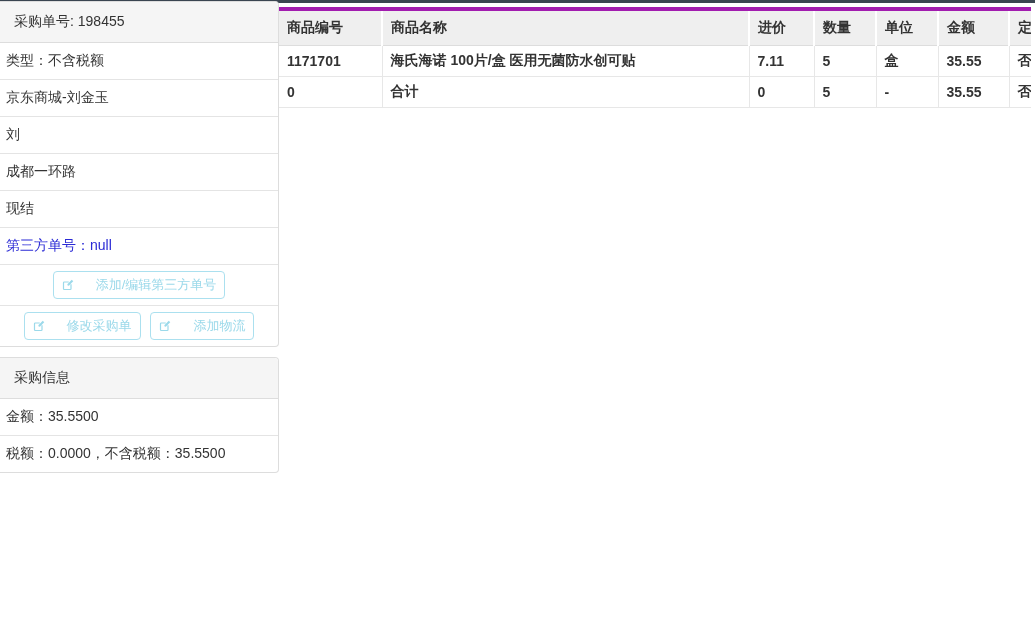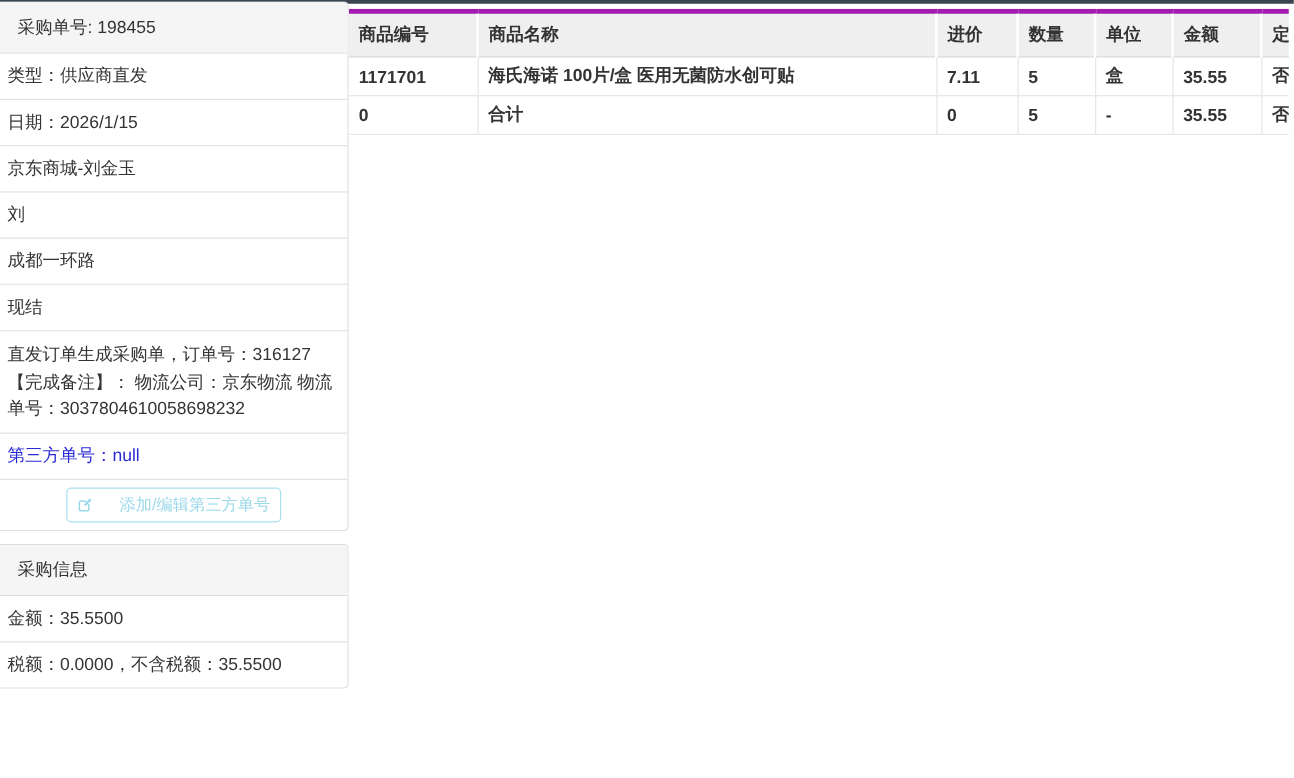--- a/index.html
+++ b/index.html
@@ -48,43 +48,61 @@
 
 <div class="topbar"></div>
 
 <div class="layout">
 
   <div class="sidebar">
 
     <div class="panel">
       <div class="panel-heading">采购单号: 198455</div>
 
-      <div class="prow">类型：供应商直发</div>
-      <div class="prow">日期：2026/1/15</div>
+      <div class="prow">类型：不含税额</div>
       <div class="prow">京东商城-刘金玉</div>
       <div class="prow">刘</div>
       <div class="prow">成都一环路</div>
       <div class="prow">现结</div>
 
-      <div class="prow remark">直发订单生成采购单，订单号：316127【完成备注】： 物流公司：京东物流 物流单号：3037804610058698232</div>
 
       <div class="prow blue">第三方单号：null</div>
 
       <div class="prow btnrow">
         <button class="btn-cyan">
           <span>
               <svg width="12" height="12" viewBox="0 0 16 16">
                 <path d="M12 7v6a1 1 0 0 1-1 1H3a1 1 0 0 1-1-1V5a1 1 0 0 1 1-1h6" fill="none" stroke="currentColor" stroke-width="1.6"></path>
                 <path d="M7.5 8.5l1.6.4L15 3l-2-2-5.9 5.9z" fill="currentColor"></path>
               </svg>
             </span>
           <span>添加/编辑第三方单号</span>
         </button>
       </div>
 
+      <div class="prow btnrow">
+        <button class="btn-cyan">
+          <span>
+              <svg width="12" height="12" viewBox="0 0 16 16">
+                <path d="M12 7v6a1 1 0 0 1-1 1H3a1 1 0 0 1-1-1V5a1 1 0 0 1 1-1h6" fill="none" stroke="currentColor" stroke-width="1.6"></path>
+                <path d="M7.5 8.5l1.6.4L15 3l-2-2-5.9 5.9z" fill="currentColor"></path>
+              </svg>
+            </span>
+          <span>修改采购单</span>
+        </button>
+        <button class="btn-cyan">
+          <span>
+              <svg width="12" height="12" viewBox="0 0 16 16">
+                <path d="M12 7v6a1 1 0 0 1-1 1H3a1 1 0 0 1-1-1V5a1 1 0 0 1 1-1h6" fill="none" stroke="currentColor" stroke-width="1.6"></path>
+                <path d="M7.5 8.5l1.6.4L15 3l-2-2-5.9 5.9z" fill="currentColor"></path>
+              </svg>
+            </span>
+          <span>添加物流</span>
+        </button>
+      </div>
     </div>
 
     <div class="panel">
       <div class="panel-heading">采购信息</div>
       <div class="prow">金额：35.5500</div>
       <div class="prow">税额：0.0000，不含税额：35.5500</div>
 
     </div>
   </div>
 

